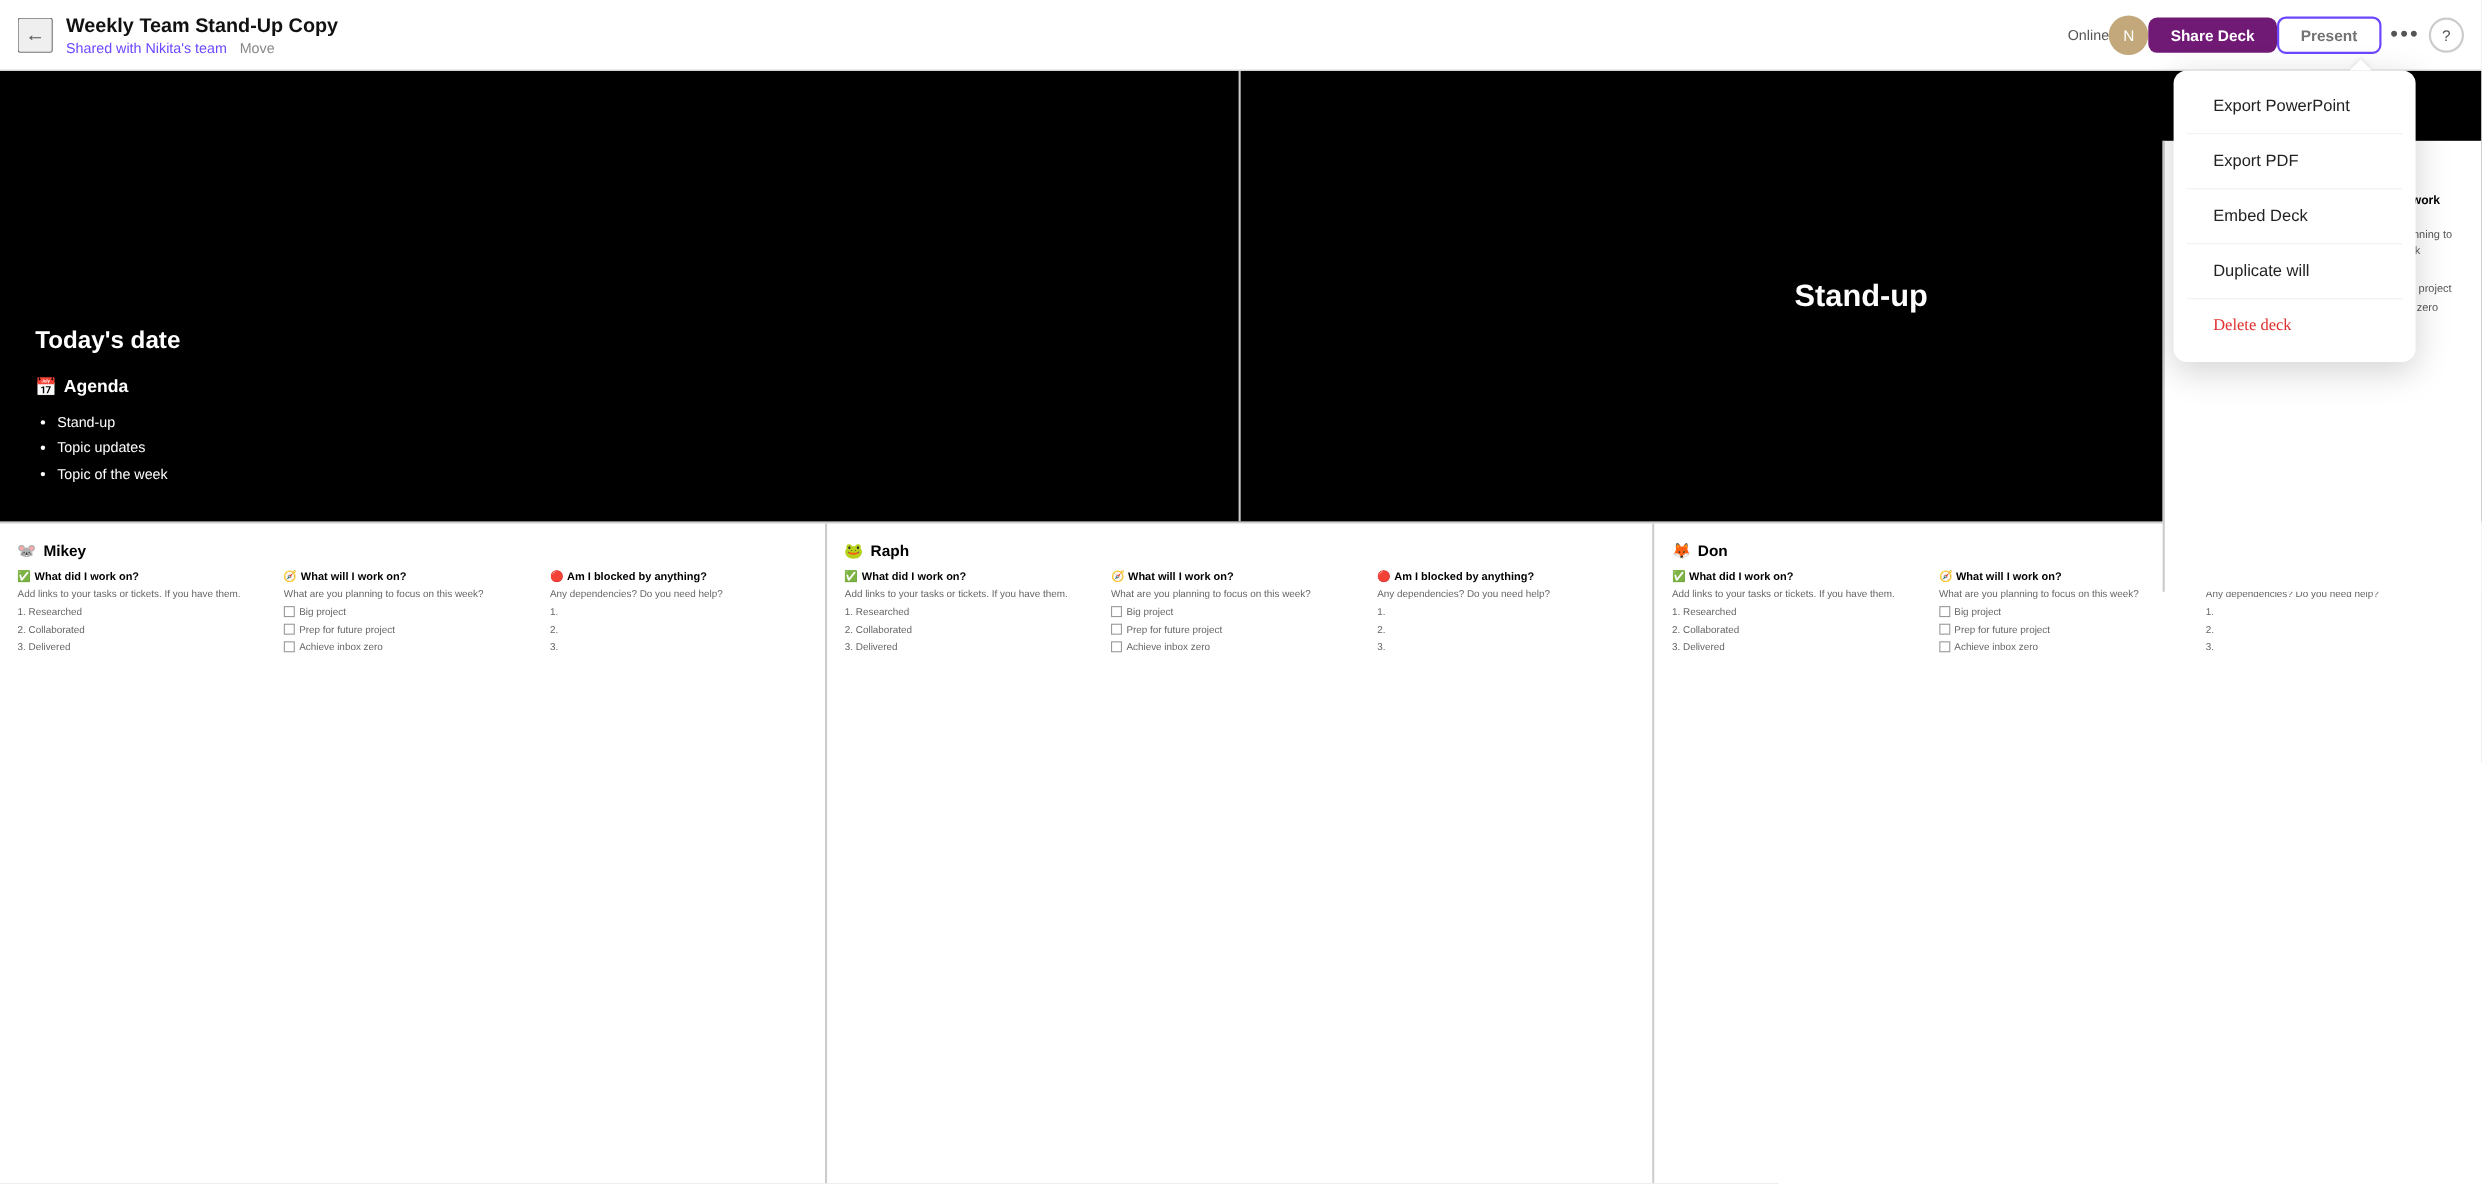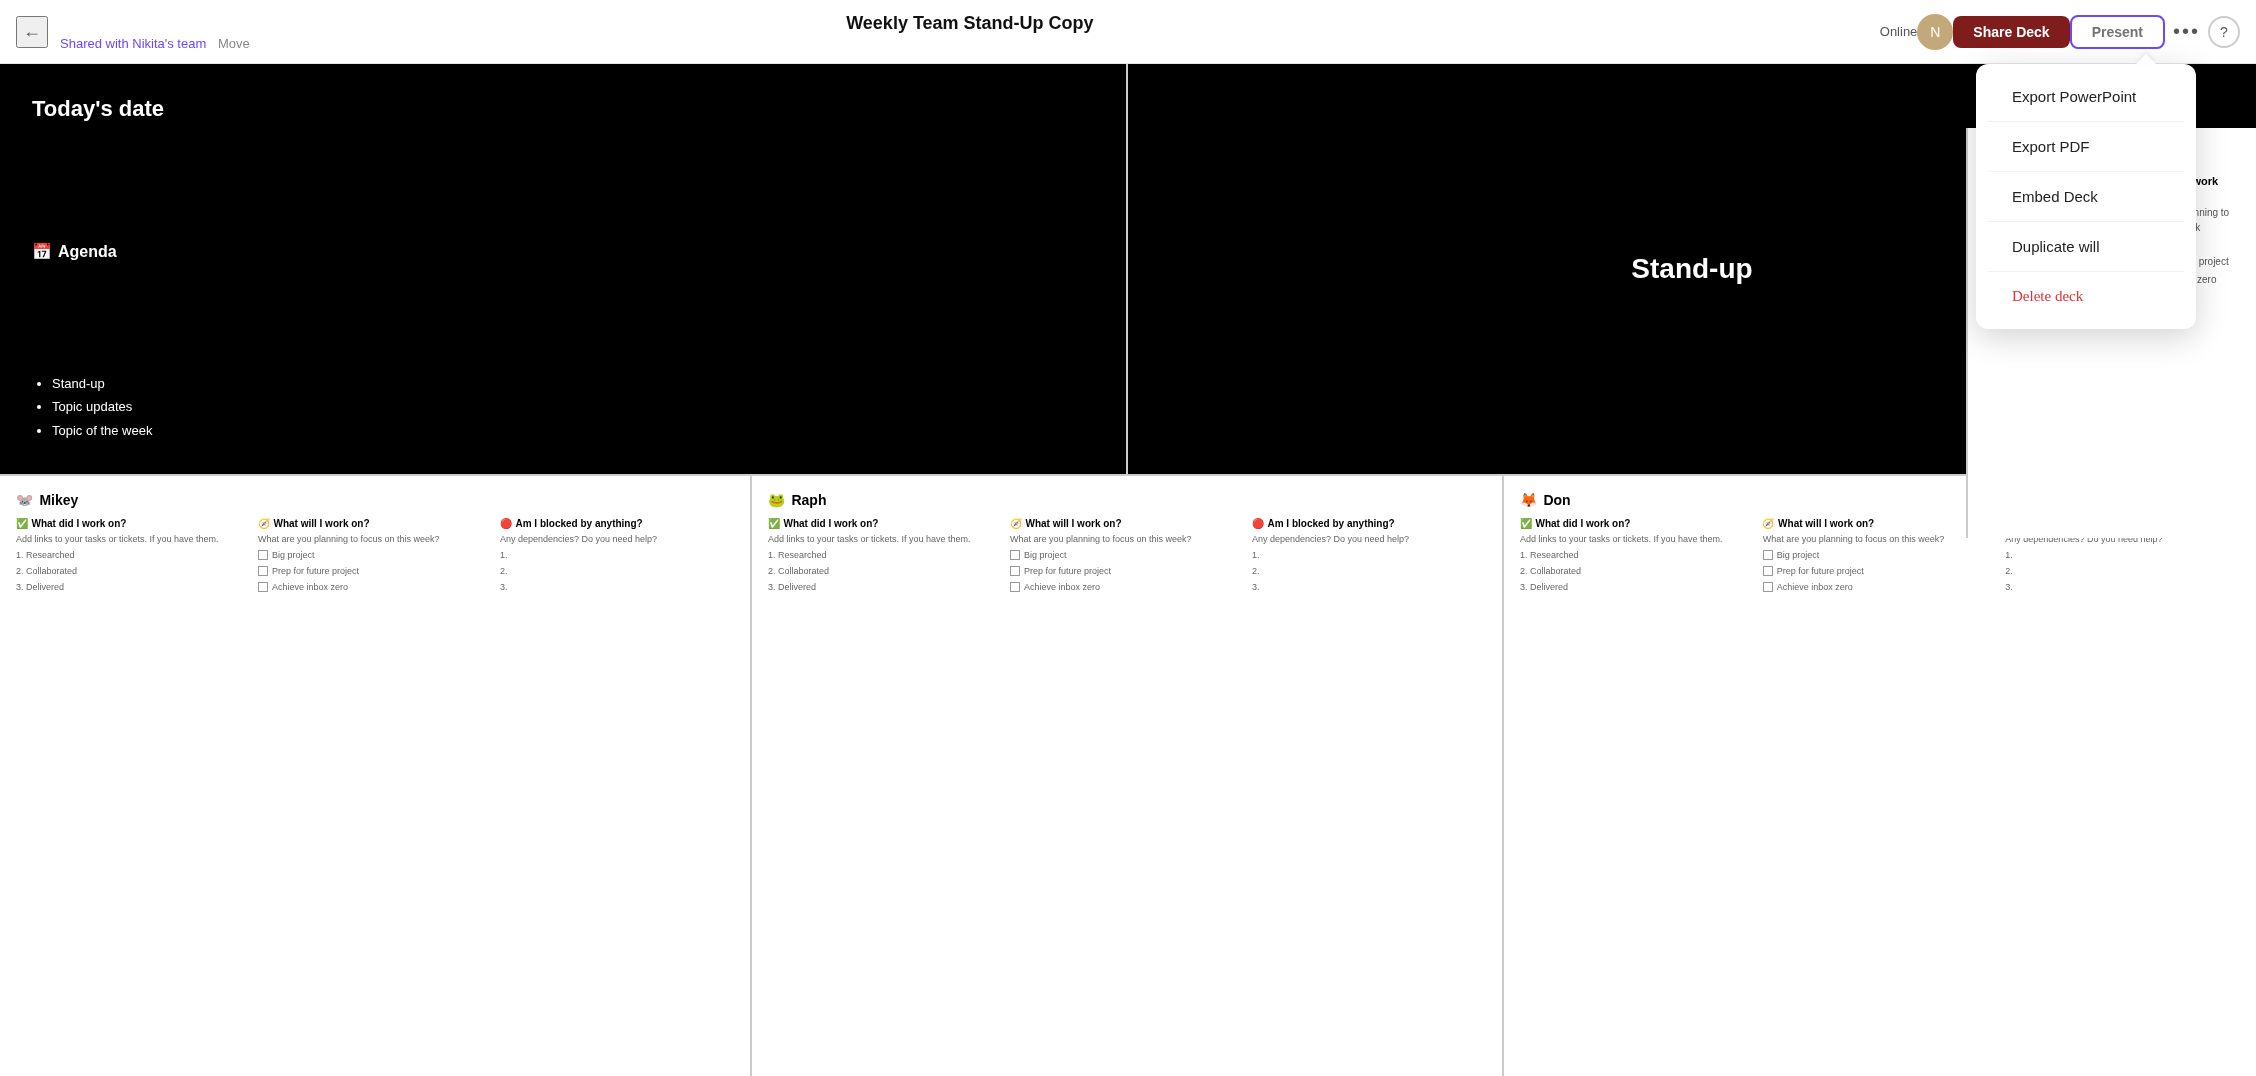--- a/index.html
+++ b/index.html
@@ -16,30 +16,30 @@
       position: relative;
       z-index: 10;
     }
     .back-btn {
       width: 32px; height: 32px;
       display: flex; align-items: center; justify-content: center;
       cursor: pointer; color: #555;
       font-size: 18px; margin-right: 12px;
     }
     .title-area { flex: 1; }
-    .deck-title { font-size: 18px; font-weight: 600; color: #111; text-align: center; }
+    .deck-title { font-size: 18px; font-weight: 600; color: #111; }
     .deck-subtitle { font-size: 13px; color: #666; margin-top: 2px; }
     .deck-subtitle span { color: #6c47ff; cursor: pointer; margin-top: 11px; }
     .deck-subtitle .move-link { color: #888; margin-left: 8px; cursor: pointer; }
 
     .header-right { display: flex; align-items: center; gap: 0; }
     .online-badge { font-size: 13px; color: #555; }
     .avatar { width: 36px; height: 36px; border-radius: 50%; background: #c2a87a; overflow: hidden; display: flex; align-items: center; justify-content: center; font-size: 14px; color: #fff; }
     .share-btn {
-      background: #7f1d1d; color: #fff; border: none;
+      background: #701a75; color: #fff; border: none;
       padding: 8px 20px; border-radius: 8px; font-size: 14px; font-weight: 600;
       cursor: pointer;
     }
     .present-btn {
       background: #fff; color: #737373; border: 2px solid #6c47ff;
       padding: 7px 20px; border-radius: 8px; font-size: 14px; font-weight: 600;
       cursor: pointer;
     }
     .more-btn {
       background: none; border: none; cursor: pointer;
@@ -87,21 +87,21 @@
     }
     .slide-cell:last-child { border-right: none; }
 
     
     .slide-black {
       background: #000;
       color: #fff;
       padding: 32px;
       display: flex;
       flex-direction: column;
-      justify-content: space-between;
+      justify-content: flex-end;
     }
     .slide-black .today-date { font-size: 22px; font-weight: 700; margin-bottom: 20px; }
     .slide-black .agenda-title { font-size: 16px; font-weight: 700; margin-bottom: 10px; display: flex; align-items: center; gap: 6px; }
     .slide-black .agenda-list { list-style: disc; padding-left: 20px; font-size: 13px; line-height: 1.8; }
 
     
     .slide-standup {
       background: #000;
       color: #fff;
       display: flex;

